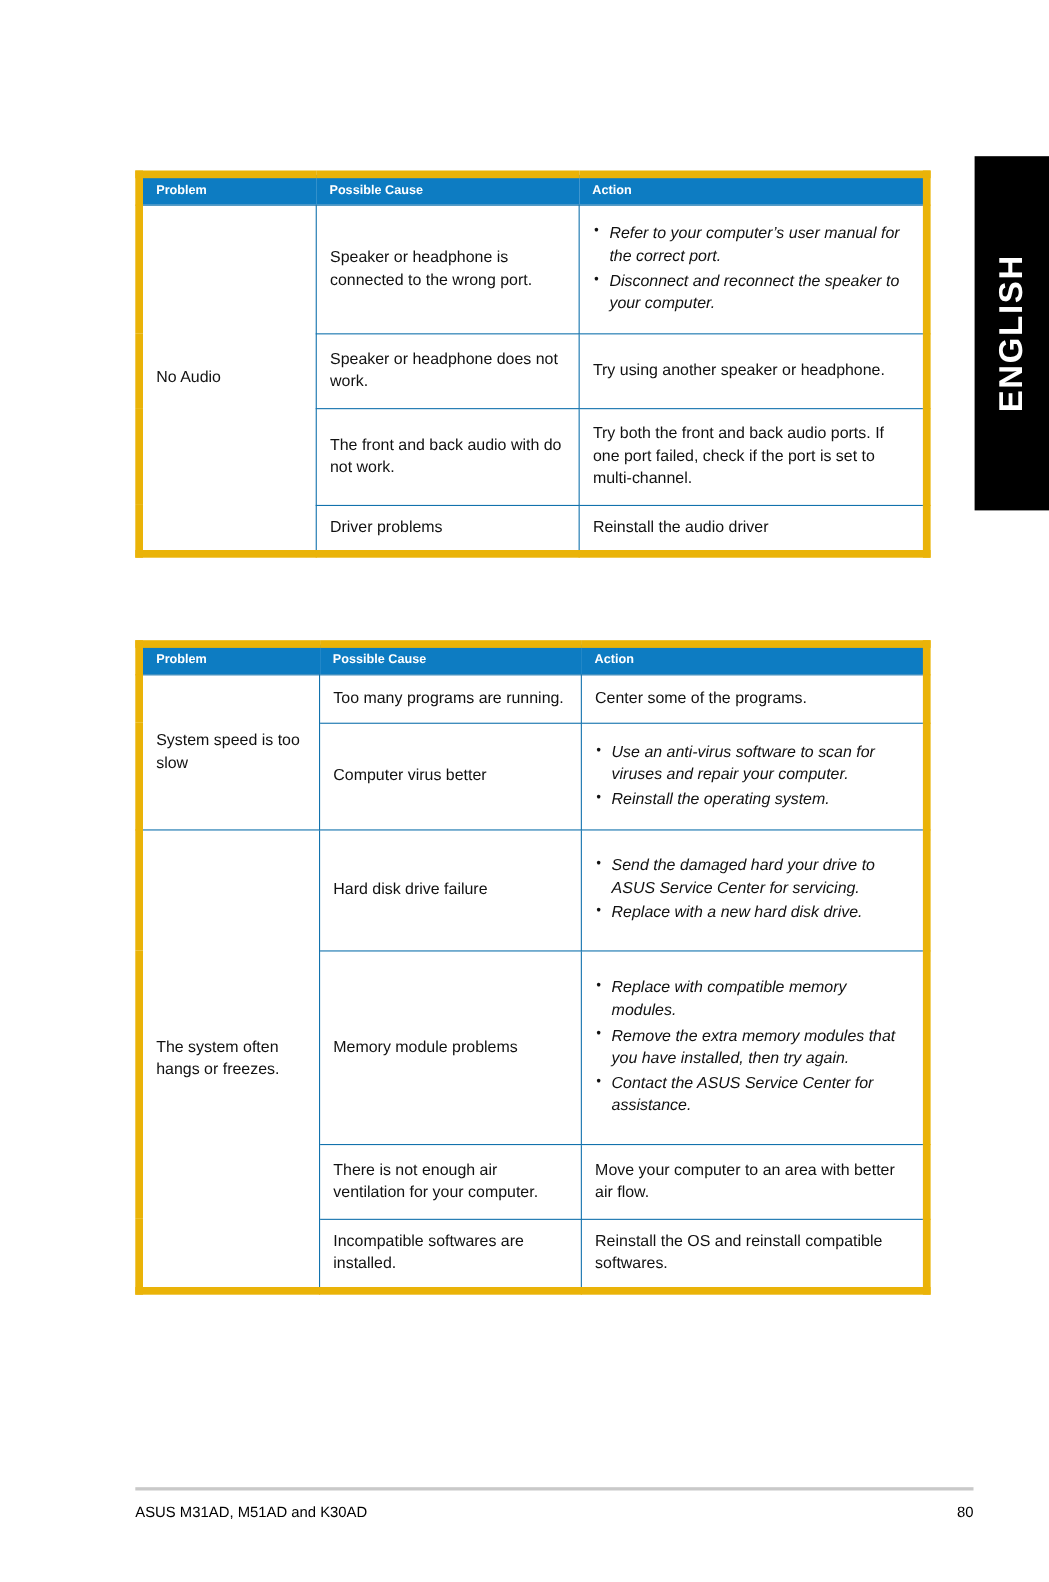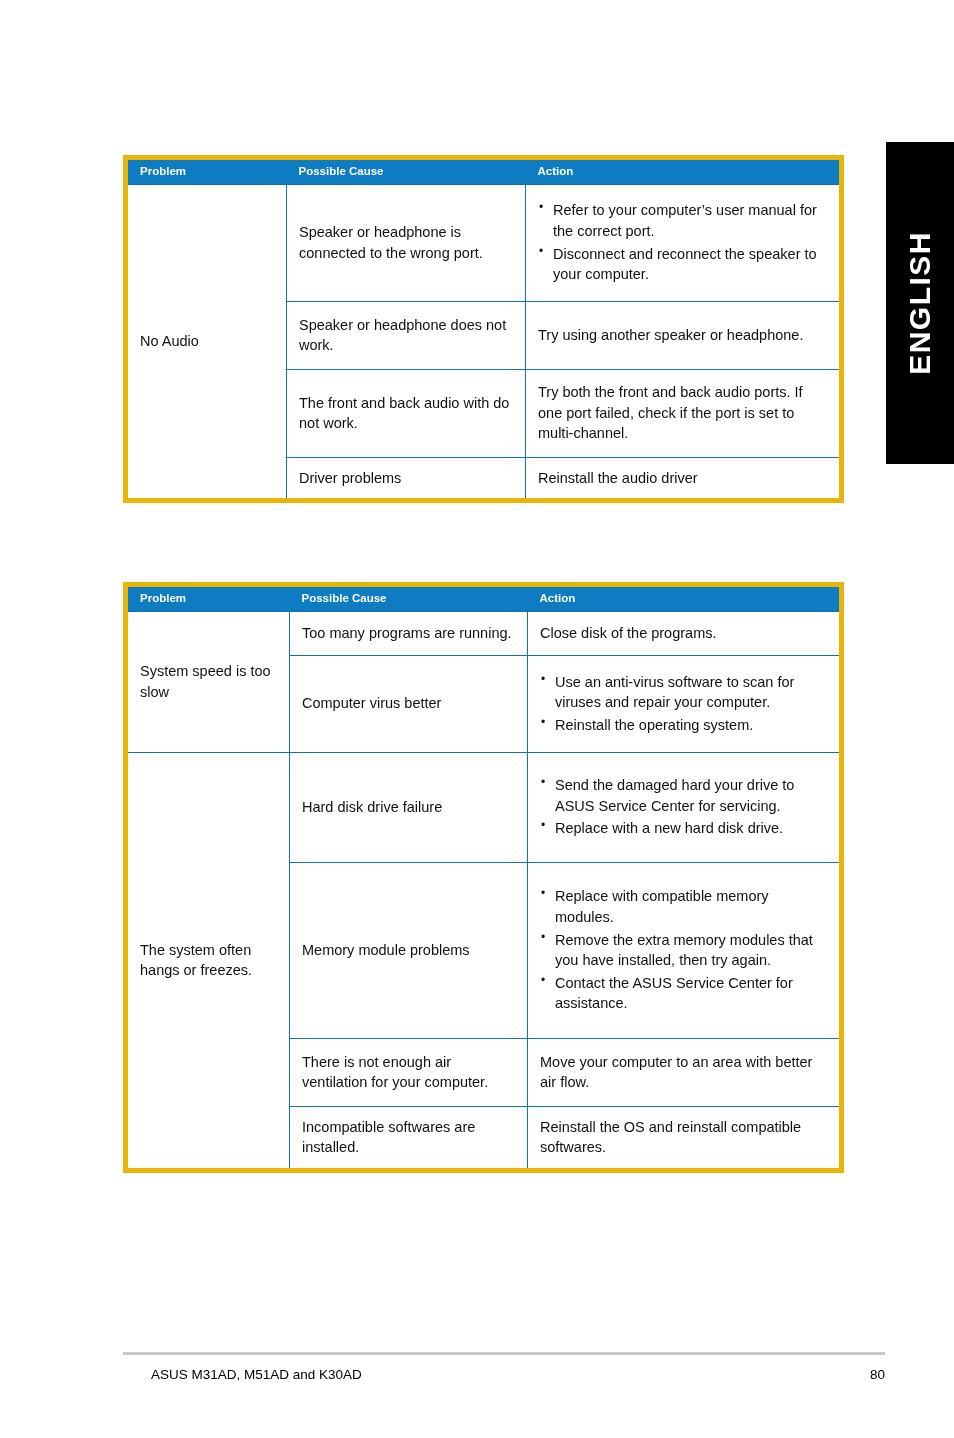--- a/index.html
+++ b/index.html
@@ -55,21 +55,21 @@
     padding: 0;
     line-height: 1.1;
     color: #000000;
   }
 
   
   table.tbl {
     width: 716px;
     border-collapse: collapse;
     table-layout: fixed;
-    border: 5px solid #eab308;
+    border: 7px solid #eab308;
   }
   table.tbl th {
     background: #0d7cc2;
     color: #ffffff;
     font-size: 11.5px;
     font-weight: bold;
     text-align: left;
     padding: 5px 10px 6px 12px;
     border: none;
     line-height: 1.1;
@@ -89,20 +89,21 @@
   ul.blist {
     list-style: none;
     margin: 0;
     padding: 0;
   }
   ul.blist li {
     position: relative;
     padding-left: 15px;
     margin: 0 0 2px 0;
     line-height: 1.42;
+    font-style: italic;
   }
   ul.blist li:last-child { margin-bottom: 0; }
   ul.blist li::before {
     content: "\2022";
     position: absolute;
     left: 1px;
     top: -1px;
     font-size: 12px;
   }
 
@@ -124,21 +125,20 @@
     height: 3px;
     background: #c9c9c9;
   }
   .footer-row {
     display: flex;
     justify-content: space-between;
     align-items: baseline;
     margin-top: 12px;
     font-size: 13.5px;
     color: #000000;
-    margin-left: 28px;
   }
 </style>
 </head>
 <body>
 
 <div class="lang-tab">
   <span class="lang-tab-label">ENGLISH</span>
 </div>
 
 <div class="page">
@@ -200,21 +200,21 @@
           <tr>
             <th>Problem</th>
             <th>Possible Cause</th>
             <th>Action</th>
           </tr>
         </thead>
         <tbody>
           <tr>
             <td class="col-problem" rowspan="2">System speed is too slow</td>
             <td class="col-cause" style="height:44px">Too many programs are running.</td>
-            <td class="col-action">Close disk of the programs.</td>
+            <td class="col-action">Center some of the programs.</td>
           </tr>
           <tr>
             <td class="col-cause" style="height:97px">Computer virus better</td>
             <td class="col-action">
               <ul class="blist">
                 <li>Use an anti-virus software to scan for viruses and repair your computer.</li>
                 <li>Reinstall the operating system.</li>
               </ul>
             </td>
           </tr>

